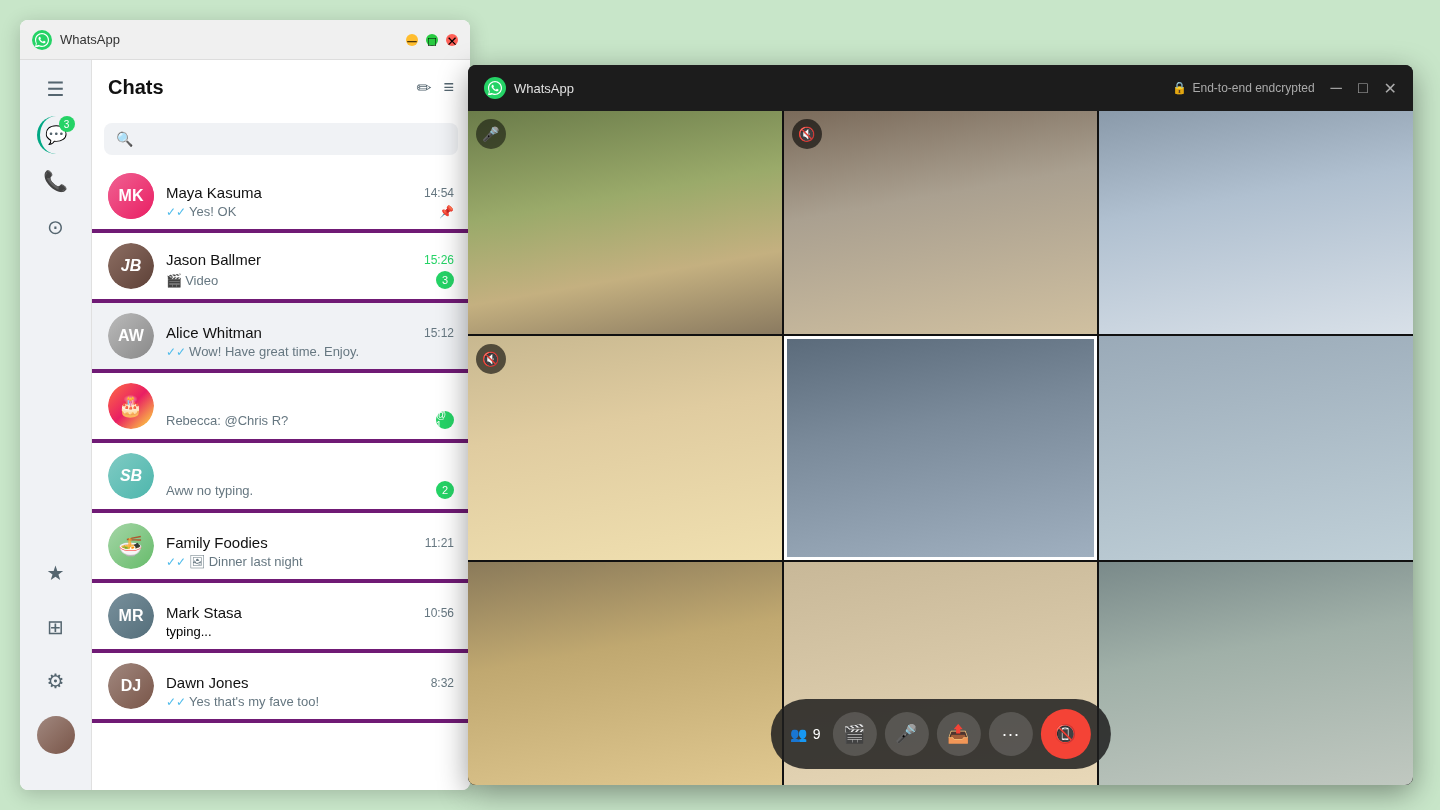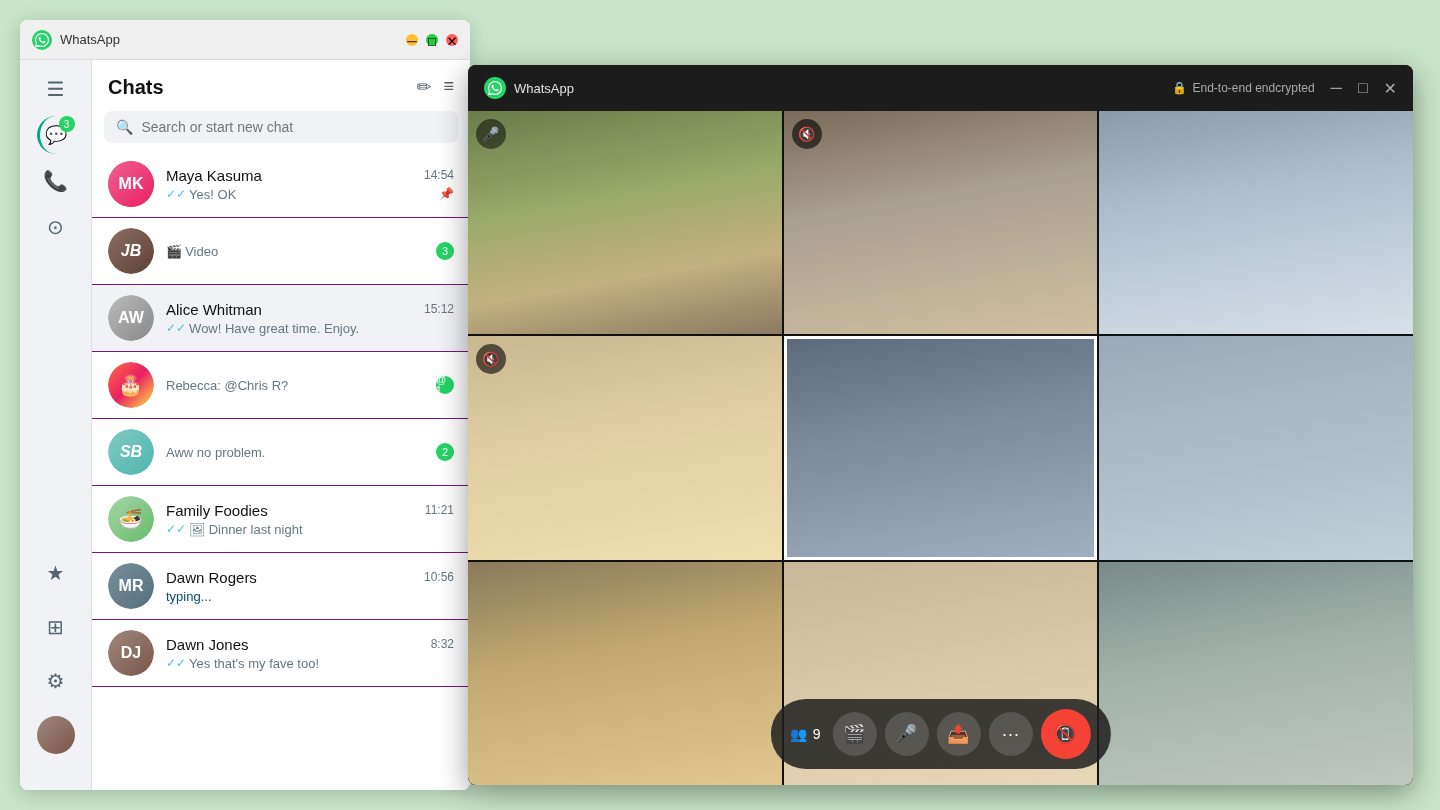--- a/index.html
+++ b/index.html
@@ -133,22 +133,23 @@
     }
 
     
     .chats-panel {
       flex: 1;
       display: flex;
       flex-direction: column;
       background: #fff;
     }
     .chats-header {
-      padding: 16px 16px 12px;
-      display: flex;
+      padding: 16px 16px 24px;
+      display: flex;
+      align-items: center;
       justify-content: space-between;
     }
     .chats-title {
       font-size: 20px;
       font-weight: 600;
       color: #111;
     }
     .header-icons {
       display: flex;
       gap: 12px;
@@ -179,24 +180,24 @@
       color: #54656f;
       font-size: 14px;
     }
 
     .chat-list {
       flex: 1;
       overflow-y: auto;
     }
     .chat-item {
       display: flex;
-      align-items: center;
+      align-items: flex-end;
       padding: 10px 16px;
       cursor: pointer;
-      border-bottom: 1px solid #701a75;
+      border-bottom: 4px solid #701a75;
       gap: 12px;
     }
     .chat-item:hover, .chat-item.active {
       background: #f0f2f5;
     }
     .chat-avatar {
       width: 46px;
       height: 46px;
       border-radius: 50%;
       flex-shrink: 0;
@@ -264,21 +265,21 @@
       align-items: center;
       justify-content: center;
       flex-shrink: 0;
     }
     .chat-badge.mention { background: #25d366; }
     .pin-icon {
       color: #ccc;
       font-size: 12px;
     }
     .typing-text {
-      color: #0c4a6e;
+      color: #000000;
       font-size: 13px;
     }
 
     
     .video-window {
       position: absolute;
       top: 65px;
       left: 468px;
       width: 945px;
       height: 720px;
@@ -466,21 +467,20 @@
       <div class="chats-header">
         <span class="chats-title">Chats</span>
         <div class="header-icons">
           <span class="header-icon">✏</span>
           <span class="header-icon">≡</span>
         </div>
       </div>
 
       <div class="search-bar">
         <span class="search-icon">🔍</span>
-        <input class="search-input" type="text" placeholder="Search or start new chat" style="">
       </div>
 
       <div class="chat-list">
 
         <div class="chat-item">
           <div class="chat-avatar av-maya">
             <div class="avatar-placeholder" style="background: linear-gradient(135deg, #f06292, #e91e63); color:white; width:100%; height:100%; border-radius:50%; font-size:16px; display:flex; align-items:center; justify-content:center;">MK</div>
           </div>
           <div class="chat-info">
             <div class="chat-name-row">
@@ -495,20 +495,24 @@
               <span class="pin-icon">📌</span>
             </div>
           </div>
         </div>
 
         <div class="chat-item">
           <div class="chat-avatar">
             <div class="avatar-placeholder" style="background: linear-gradient(135deg, #8d6e63, #5d4037); border-radius:50%; width:46px; height:46px; font-size:16px; color:white;font-style:italic;">JB</div>
           </div>
           <div class="chat-info">
+            <div class="chat-name-row">
+              <span class="chat-name">Jason Ballmer</span>
+              <span class="chat-time green">15:26</span>
+            </div>
             <div class="chat-preview-row">
               <span class="chat-preview">
                 <span>🎬</span>
                 Video
               </span>
               <span class="chat-badge">3</span>
             </div>
           </div>
         </div>
 
@@ -541,21 +545,21 @@
             </div>
           </div>
         </div>
 
         <div class="chat-item">
           <div class="chat-avatar">
             <div class="avatar-placeholder" style="background: linear-gradient(135deg, #80cbc4, #4db6ac); border-radius:50%; width:46px; height:46px; font-size:16px; color:white;font-style:italic;">SB</div>
           </div>
           <div class="chat-info">
             <div class="chat-preview-row">
-              <span class="chat-preview">Aww no problem.</span>
+              <span class="chat-preview">Aww no typing.</span>
               <span class="chat-badge">2</span>
             </div>
           </div>
         </div>
 
         <div class="chat-item">
           <div class="chat-avatar">
             <div class="avatar-placeholder" style="background: linear-gradient(135deg, #a5d6a7, #66bb6a); border-radius:50%; width:46px; height:46px; font-size:20px;">🍜</div>
           </div>
           <div class="chat-info">
@@ -572,21 +576,21 @@
             </div>
           </div>
         </div>
 
         <div class="chat-item">
           <div class="chat-avatar">
             <div class="avatar-placeholder" style="background: linear-gradient(135deg, #78909c, #546e7a); border-radius:50%; width:46px; height:46px; font-size:16px; color:white;">MR</div>
           </div>
           <div class="chat-info">
             <div class="chat-name-row">
-              <span class="chat-name">Dawn Rogers</span>
+              <span class="chat-name">Mark Stasa</span>
               <span class="chat-time">10:56</span>
             </div>
             <div class="chat-preview-row">
               <span class="typing-text">typing...</span>
             </div>
           </div>
         </div>
 
         <div class="chat-item">
           <div class="chat-avatar">

